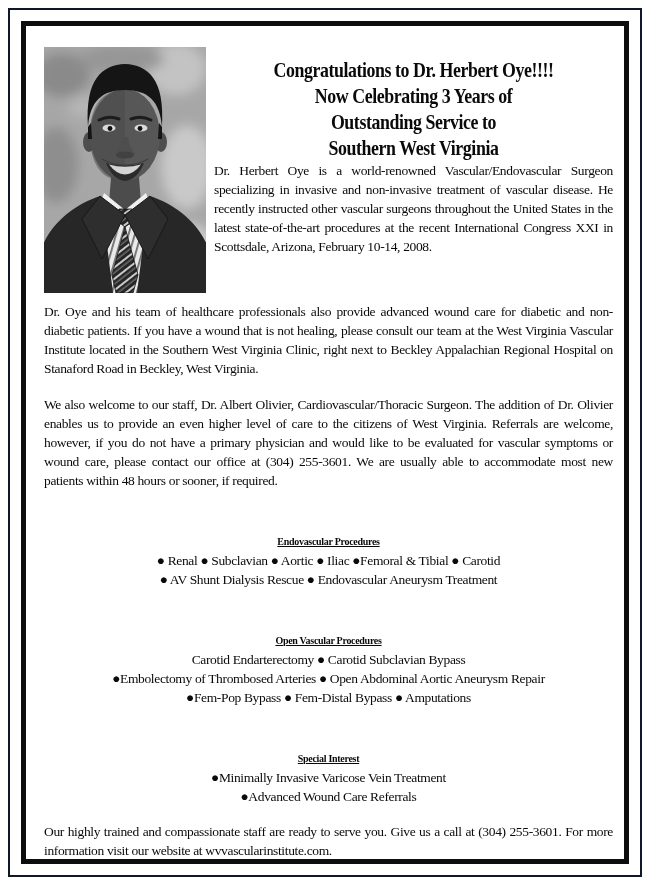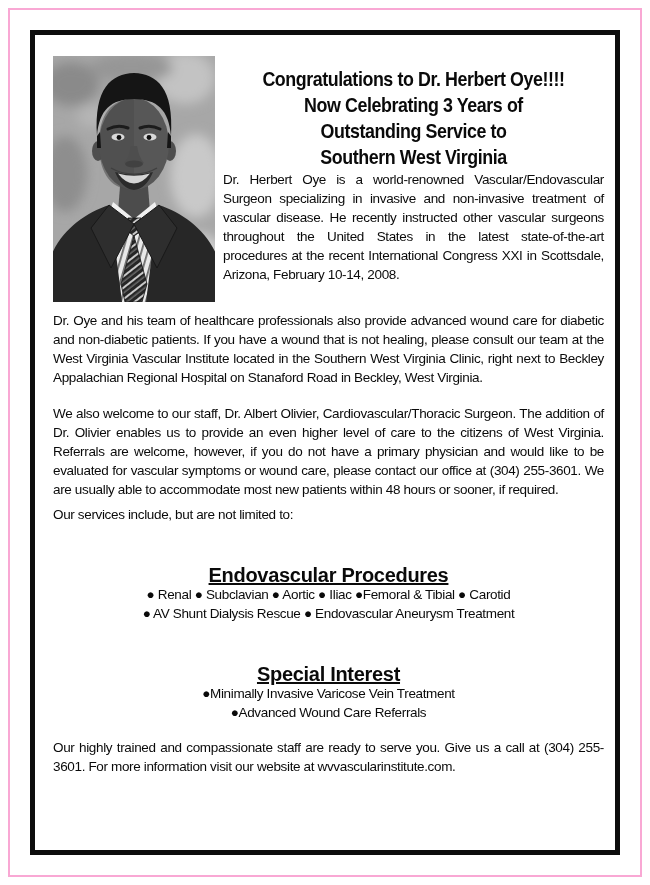--- a/index.html
+++ b/index.html
@@ -11,22 +11,23 @@
   .page{
     width:650px;height:885px;
     box-sizing:border-box;
     padding:8px;
     background:#ffffff;
     overflow:hidden;
   }
   .frame{
     width:100%;height:100%;
     box-sizing:border-box;
-    border:2px solid #f9a8d4;
-    padding:20px;
+    border:2px solid #0f172a;
+    padding:11px;
+    font-family:Liberation Serif, serif;
   }
   .frame-inner{
     width:100%;height:100%;
     box-sizing:border-box;
     border:5px solid #0d0d0d;
     padding:21px 11px 0 18px;
     overflow:hidden;
   }
   .top-row{
     display:flex;
@@ -68,21 +69,21 @@
   .services-intro{
     margin:0 0 15px 0;
     text-align:left;
   }
   .section{
     text-align:center;
     margin-bottom:16px;
   }
   .section-title{
     font-weight:bold;
-    font-size:20px;
+    font-size:10px;
     letter-spacing:-0.3px;
     line-height:19px;
     text-decoration:underline;
     margin-top:42px;
   }
   .section-line{line-height:19px;}
   .closing-para{margin-top:30px;}
 </style>
 </head>
 <body>
@@ -173,28 +174,33 @@
             <div>Southern West Virginia</div>
           </div>
           <p class="para body-text intro-para">Dr. Herbert Oye is a world-renowned Vascular/Endovascular Surgeon specializing in invasive and non-invasive treatment of vascular disease.  He recently instructed other vascular surgeons throughout the United States in the latest state-of-the-art procedures at the recent International Congress XXI in Scottsdale, Arizona, February 10-14, 2008.</p>
         </div>
       </div>
 
       <p class="para body-text" id="p-wound">Dr. Oye and his team of healthcare professionals also provide advanced wound care for diabetic and non-diabetic patients.  If you have a wound that is not healing, please consult our team at the West Virginia Vascular Institute located in the Southern West Virginia Clinic, right next to Beckley Appalachian Regional Hospital on Stanaford Road in Beckley, West Virginia.</p>
 
       <p class="para body-text" id="p-staff">We also welcome to our staff, Dr. Albert Olivier, Cardiovascular/Thoracic Surgeon.  The addition of Dr. Olivier enables us to provide an even higher level of care to the citizens of West Virginia.  Referrals are welcome, however, if you do not have a primary physician and would like to be evaluated for vascular symptoms or wound care, please contact our office at (304) 255-3601.  We are usually able to accommodate most new patients within 48 hours or sooner, if required.</p>
 
-      <p class="para body-text services-intro">Our services include, but are not limited to:</p>
 
       <div class="section body-text">
         <div class="section-title">Endovascular Procedures</div>
         <div class="section-line">● Renal ● Subclavian ● Aortic ● Iliac ●Femoral &amp; Tibial ● Carotid</div>
         <div class="section-line">● AV Shunt Dialysis Rescue ● Endovascular Aneurysm Treatment</div>
       </div>
 
+      <div class="section body-text">
+        <div class="section-title">Open Vascular Procedures</div>
+        <div class="section-line">Carotid Endarterectomy ● Carotid Subclavian Bypass</div>
+        <div class="section-line">●Embolectomy of Thrombosed Arteries ● Open Abdominal Aortic Aneurysm Repair</div>
+        <div class="section-line">●Fem-Pop Bypass ● Fem-Distal Bypass ● Amputations</div>
+      </div>
 
       <div class="section body-text">
         <div class="section-title">Special Interest</div>
         <div class="section-line">●Minimally Invasive Varicose Vein Treatment</div>
         <div class="section-line">●Advanced Wound Care Referrals</div>
       </div>
 
       <p class="para body-text closing-para">Our highly trained and compassionate staff are ready to serve you.  Give us a call at (304) 255-3601.  For more information visit our website at wvvascularinstitute.com.</p>
 
     </div>

